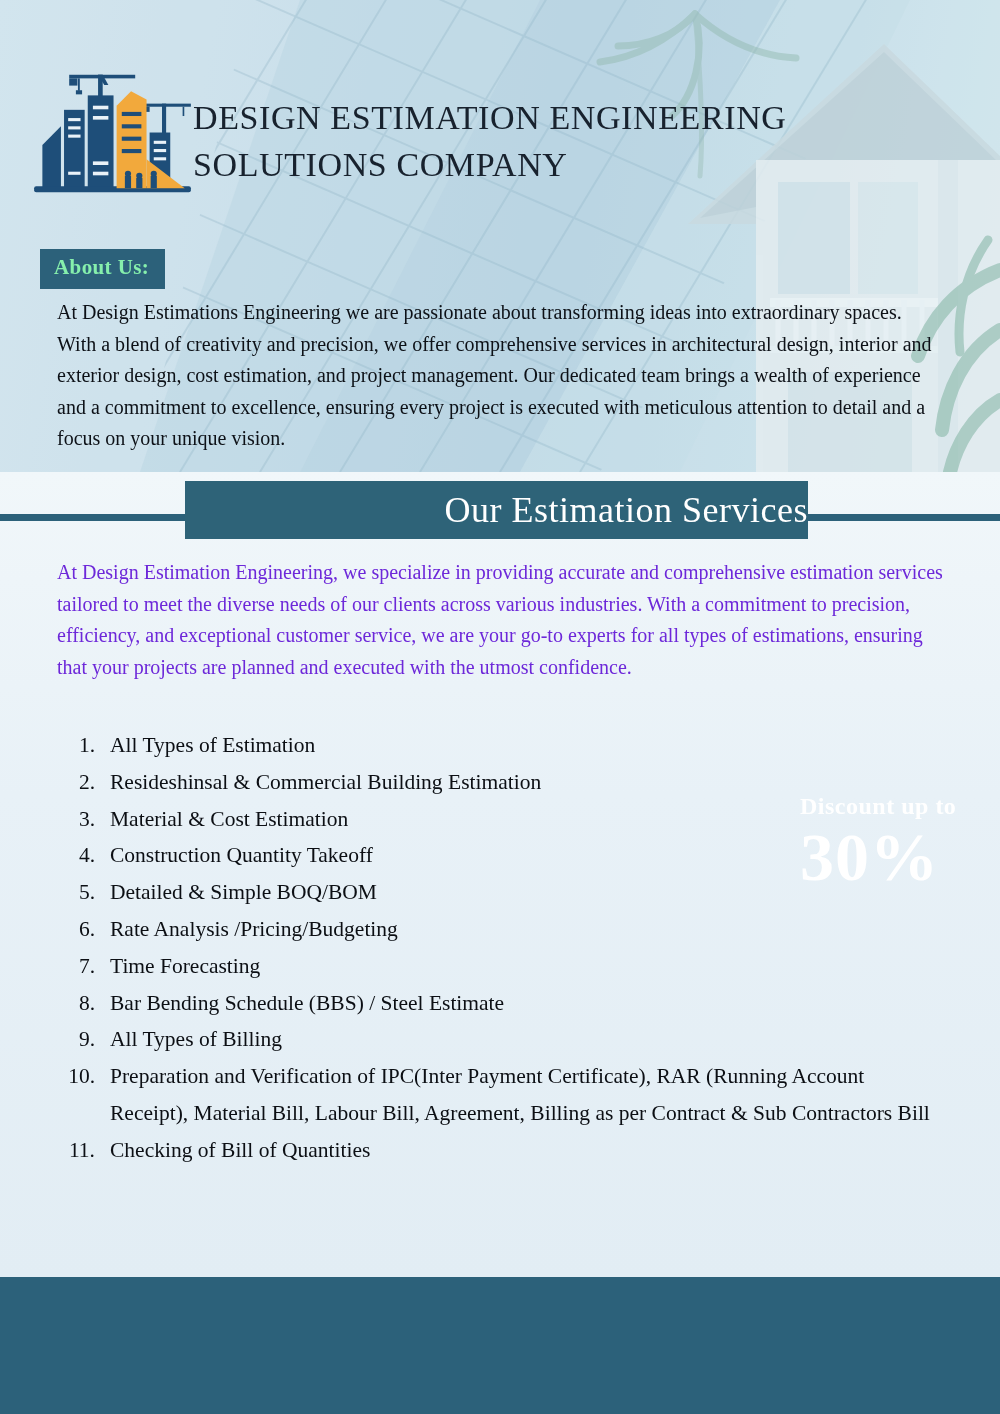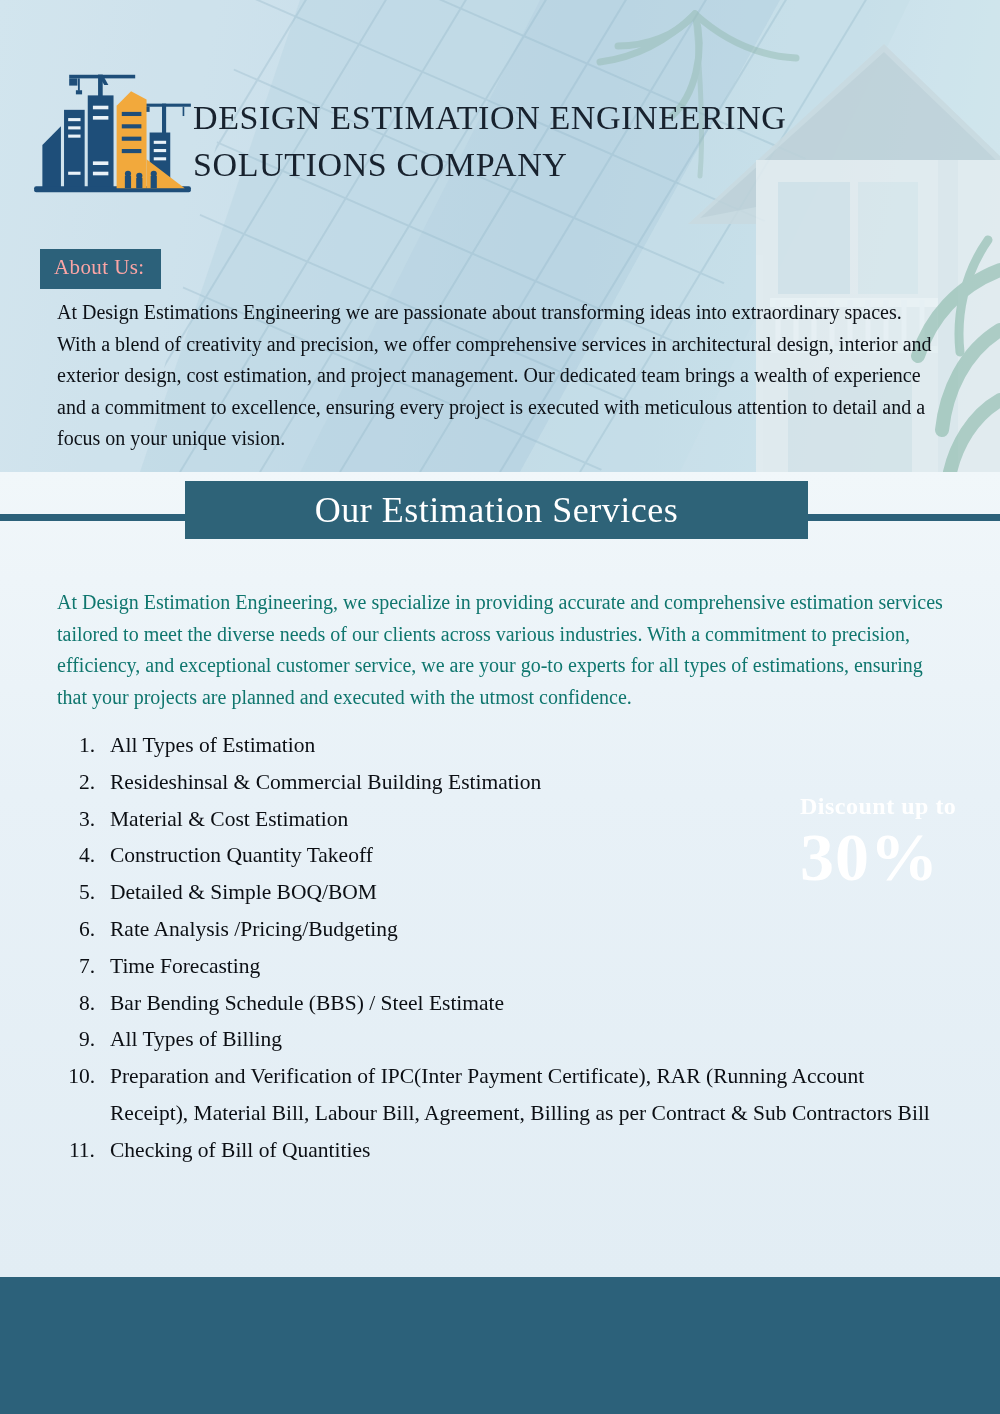--- a/index.html
+++ b/index.html
@@ -21,47 +21,47 @@
 
   .company-name {
     position:absolute; left:193px; top:94px; width:640px;
     font-family:"Liberation Serif", serif; color:#18222e;
     font-size:34px; line-height:47px; letter-spacing:0.6px; font-weight:500;
     white-space:nowrap;
   }
 
   .about-label {
     position:absolute; left:40px; top:249px;
-    background:#2c617a; color:#fca5a5;
-    font-size:21px; font-weight:normal; letter-spacing:0.4px;
+    background:#2c617a; color:#86efac;
+    font-size:21px; font-weight:bold; letter-spacing:0.4px;
     padding:6px 16px 9px 14px;
   }
   .about-text {
     position:absolute; left:57px; top:297px; width:884px;
     font-size:20px; line-height:31.5px; color:#0d1117;
   }
 
   
   .body-bg {
     position:absolute; left:0; top:472px; width:1000px; height:805px;
     background:linear-gradient(180deg,#f1f7fa 0%,#e8f1f7 40%,#e2edf4 100%);
   }
   .band-line { position:absolute; left:0; top:514px; width:1000px; height:7px; background:#2c617a; }
   .band-box {
     position:absolute; left:185px; top:481px; width:623px; height:58px;
-    background:#2e6378; display:flex; align-items:center; justify-content:center;
+    background:#2e6378; display:flex; align-items:center; justify-content:flex-end;
   }
   .band-title {
     color:#ffffff; font-size:36px; letter-spacing:0.5px; font-weight:normal;
     font-family:"Liberation Serif", serif;
   }
 
   .services-intro {
-    position:absolute; left:57px; top:587px; width:895px;
-    font-size:20px; line-height:31.5px; color:#0f766e;
+    position:absolute; left:57px; top:557px; width:895px;
+    font-size:20px; line-height:31.5px; color:#6d28d9;
   }
 
   .svc-list { position:absolute; left:0; top:727px; width:950px; list-style:none; }
   .svc-item { display:flex; font-size:21.5px; line-height:36.8px; color:#0c0f14; }
   .svc-num { flex:0 0 95px; width:95px; text-align:right; }
   .svc-text { margin-left:15px; max-width:822px; }
 
   .discount {
     position:absolute; left:800px; top:793px; width:190px; text-align:left;
     color:#ffffff; pointer-events:none;

